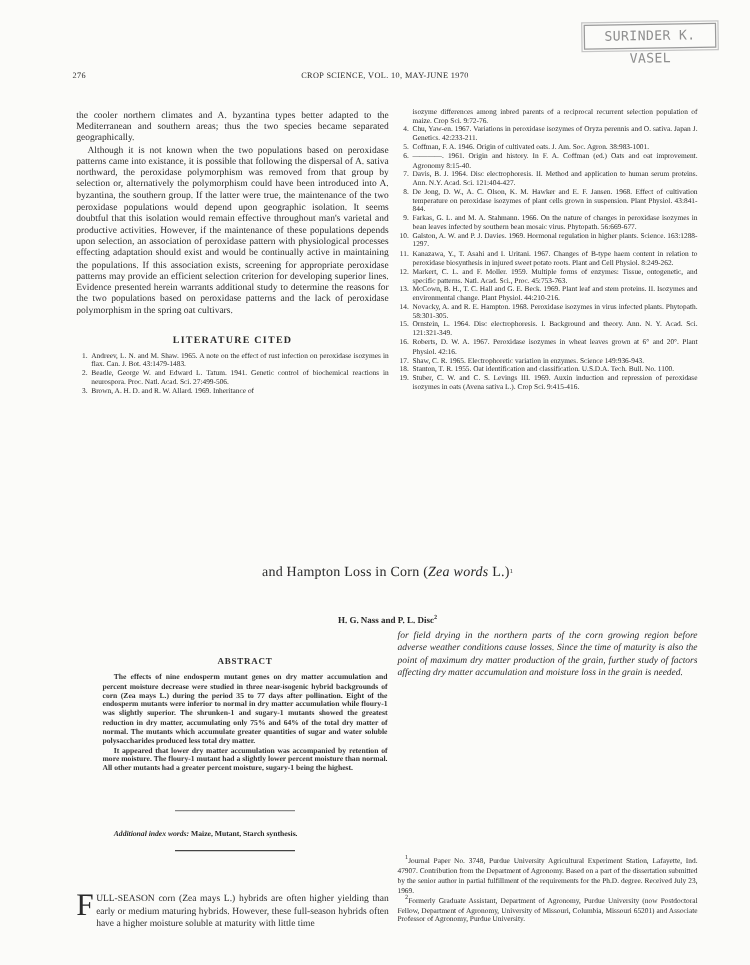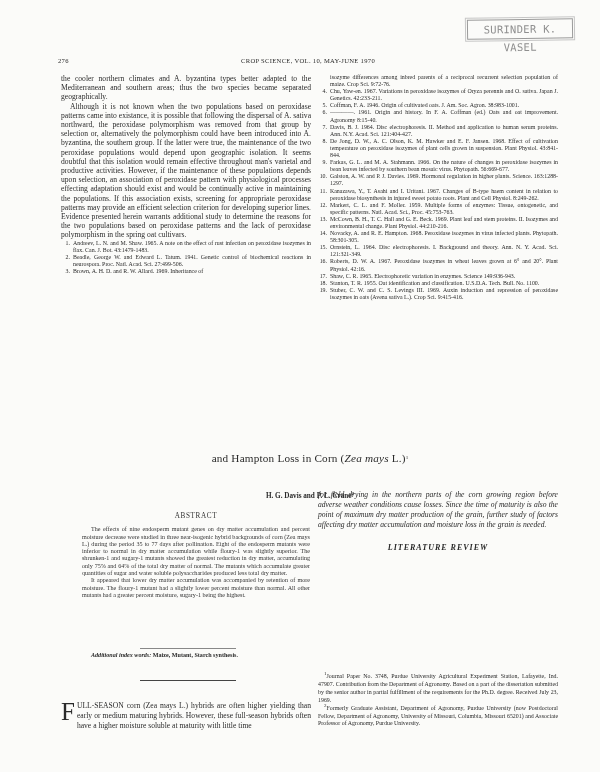--- a/index.html
+++ b/index.html
@@ -5,33 +5,33 @@
   html, body { margin:0; padding:0; }
   body { width:600px; height:772px; background:#fbfbf9; position:relative; overflow:hidden;
     font-family:"Liberation Serif", serif; color:#2a2a2a; }
   .stamp { position:absolute; left:467px; top:19px; width:104px; height:18px;
     border:1px solid #9a9a9a; outline:1px solid #c6c6c6; outline-offset:1px;
     font-family:"DejaVu Sans Mono", monospace; font-size:10.5px; color:#8f8f8f;
     text-align:center; line-height:18px; letter-spacing:0.3px; transform:rotate(-0.8deg); }
   .runhead { position:absolute; top:57px; left:58px; width:490px; font-size:6.6px; letter-spacing:0.3px; }
   .runhead .pg { position:absolute; left:0; }
   .runhead .jn { position:absolute; left:145px; width:210px; text-align:center; }
-  .col { position:absolute; font-size:7.2px; line-height:9.1px; text-align:justify; }
+  .col { position:absolute; font-size:7.2px; line-height:9.1px; text-align:justify;margin-top:13px; }
   .col p { margin:0; text-indent:9px; }
   .col p.noind { text-indent:0; }
   #left-top { left:61px; top:74px; width:250px; font-size:7.6px; line-height:9.2px; }
   #right-top { left:318px; top:74px; width:240px; font-size:5.9px; line-height:7.1px; }
   .h-section { text-align:center; font-weight:bold; letter-spacing:1px; font-size:8px; margin:14px 0 6px 0; }
   .refs { margin:0; padding:0; list-style:none; font-size:5.9px; line-height:7.1px; }
   .refs li { position:relative; padding-left:12px; text-align:justify; }
   .refs li .num { position:absolute; left:0; width:9px; text-align:right; }
   .article-title { position:absolute; left:110px; top:448px; width:400px; text-align:center;
     font-size:11.2px; line-height:21px; letter-spacing:0.2px; }
   .authors { position:absolute; left:110px; top:492px; width:400px; text-align:center; font-size:7.2px; font-weight:bold; }
-  #abstract { left:82px; top:513px; width:228px; font-size:6.1px; line-height:7.3px; font-weight:normal; color:#333; }
+  #abstract { left:82px; top:513px; width:228px; font-size:6.1px; line-height:7.3px; font-weight:bold; color:#333; }
   #abstract .h { text-align:center; font-size:7.2px; letter-spacing:0.6px; margin-bottom:6px; }
   #abstract p { text-indent:9px; }
   .rule { position:absolute; height:1px; background:#444; }
   #intro { left:61px; top:701px; width:250px; font-size:7.6px; line-height:10px; }
   .dropcap { float:left; font-size:25px; line-height:20px; margin:1px 2px 0 0; }
   #right-bottom { left:318px; top:490px; width:240px; font-size:7.6px; line-height:10px;font-style:italic; }
   #right-bottom .h-section { margin:13px 0 6px 0; }
   #footnotes { left:318px; top:673px; width:240px; font-size:5.9px; line-height:7.9px; }
   #footnotes p { text-indent:6px; margin:0; }
   sup { font-size:5px; vertical-align:3px; line-height:0; }
@@ -43,20 +43,21 @@
 <div class="stamp">SURINDER K. VASEL</div>
 
 <div class="runhead">
   <span class="pg">276</span>
   <span class="jn">CROP SCIENCE, VOL. 10, MAY-JUNE 1970</span>
 </div>
 
 <div class="col" id="left-top">
   <p class="noind">the cooler northern climates and A. byzantina types better adapted to the Mediterranean and southern areas; thus the two species became separated geographically.</p>
   <p>Although it is not known when the two populations based on peroxidase patterns came into existance, it is possible that following the dispersal of A. sativa northward, the peroxidase polymorphism was removed from that group by selection or, alternatively the polymorphism could have been introduced into A. byzantina, the southern group. If the latter were true, the maintenance of the two peroxidase populations would depend upon geographic isolation. It seems doubtful that this isolation would remain effective throughout man's varietal and productive activities. However, if the maintenance of these populations depends upon selection, an association of peroxidase pattern with physiological processes effecting adaptation should exist and would be continually active in maintaining the populations. If this association exists, screening for appropriate peroxidase patterns may provide an efficient selection criterion for developing superior lines. Evidence presented herein warrants additional study to determine the reasons for the two populations based on peroxidase patterns and the lack of peroxidase polymorphism in the spring oat cultivars.</p>
+  <div class="h-section">LITERATURE CITED</div>
   <ul class="refs">
     <li><span class="num">1.</span><span>Andreev, L. N. and M. Shaw. 1965. A note on the effect of rust infection on peroxidase isozymes in flax. Can. J. Bot. 43:1479-1483.</span></li>
     <li><span class="num">2.</span><span>Beadle, George W. and Edward L. Tatum. 1941. Genetic control of biochemical reactions in neurospora. Proc. Natl. Acad. Sci. 27:499-506.</span></li>
     <li><span class="num">3.</span><span>Brown, A. H. D. and R. W. Allard. 1969. Inheritance of</span></li>
   </ul>
 </div>
 
 <div class="col" id="right-top">
   <ul class="refs" id="refs-right">
     <li><span>isozyme differences among inbred parents of a reciprocal recurrent selection population of maize. Crop Sci. 9:72-76.</span></li>
@@ -73,41 +74,40 @@
       <li><span class="num">14.</span><span>Novacky, A. and R. E. Hampton. 1968. Peroxidase isozymes in virus infected plants. Phytopath. 58:301-305.</span></li>
       <li><span class="num">15.</span><span>Ornstein, L. 1964. Disc electrophoresis. I. Background and theory. Ann. N. Y. Acad. Sci. 121:321-349.</span></li>
       <li><span class="num">16.</span><span>Roberts, D. W. A. 1967. Peroxidase isozymes in wheat leaves grown at 6° and 20°. Plant Physiol. 42:16.</span></li>
       <li><span class="num">17.</span><span>Shaw, C. R. 1965. Electrophoretic variation in enzymes. Science 149:936-943.</span></li>
       <li><span class="num">18.</span><span>Stanton, T. R. 1955. Oat identification and classification. U.S.D.A. Tech. Bull. No. 1100.</span></li>
       <li><span class="num">19.</span><span>Stuber, C. W. and C. S. Levings III. 1969. Auxin induction and repression of peroxidase isozymes in oats (Avena sativa L.). Crop Sci. 9:415-416.</span></li>
     </ul>
 </div>
 
 <div class="article-title">
-  <div><span>and Hampton Loss in Corn (</span><i>Zea mays</i><span> L.)</span><sup>1</sup></div>
+  <div><span>and Hampton Loss in Corn (</span><i>Zea words</i><span> L.)</span><sup>1</sup></div>
 </div>
-<div class="authors"><span>H. G. Davis and P. L. Crane</span><sup>2</sup></div>
+<div class="authors"><span>H. G. Nass and P. L. Disc</span><sup>2</sup></div>
 
 <div class="col" id="abstract">
   <div class="h">ABSTRACT</div>
   <p>The effects of nine endosperm mutant genes on dry matter accumulation and percent moisture decrease were studied in three near-isogenic hybrid backgrounds of corn (Zea mays L.) during the period 35 to 77 days after pollination. Eight of the endosperm mutants were inferior to normal in dry matter accumulation while floury-1 was slightly superior. The shrunken-1 and sugary-1 mutants showed the greatest reduction in dry matter, accumulating only 75% and 64% of the total dry matter of normal. The mutants which accumulate greater quantities of sugar and water soluble polysaccharides produced less total dry matter.</p>
   <p>It appeared that lower dry matter accumulation was accompanied by retention of more moisture. The floury-1 mutant had a slightly lower percent moisture than normal. All other mutants had a greater percent moisture, sugary-1 being the highest.</p>
 </div>
 <div class="rule" style="left:140px; top:648px; width:96px; background:#888;"></div>
 <div class="col" style="left:82px; top:652px; width:228px; font-size:6.1px; line-height:7.6px; font-weight:bold;">
   <p><i>Additional index words:</i> <span>Maize, Mutant, Starch synthesis.</span></p>
 </div>
 <div class="rule" style="left:140px; top:680px; width:96px;"></div>
 
 <div class="col" id="intro">
   <span class="dropcap">F</span>
   <span>ULL-SEASON corn (Zea mays L.) hybrids are often higher yielding than early or medium maturing hybrids. However, these full-season hybrids often have a higher moisture soluble at maturity with little time</span>
 </div>
 
 <div class="col" id="right-bottom">
   <p class="noind">for field drying in the northern parts of the corn growing region before adverse weather conditions cause losses. Since the time of maturity is also the point of maximum dry matter production of the grain, further study of factors affecting dry matter accumulation and moisture loss in the grain is needed.</p>
-  <div class="h-section">LITERATURE REVIEW</div>
 </div>
 
 <div class="col" id="footnotes">
   <p><sup>1</sup><span>Journal Paper No. 3748, Purdue University Agricultural Experiment Station, Lafayette, Ind. 47907. Contribution from the Department of Agronomy. Based on a part of the dissertation submitted by the senior author in partial fulfillment of the requirements for the Ph.D. degree. Received July 23, 1969.</span></p>
   <p><sup>2</sup><span>Formerly Graduate Assistant, Department of Agronomy, Purdue University (now Postdoctoral Fellow, Department of Agronomy, University of Missouri, Columbia, Missouri 65201) and Associate Professor of Agronomy, Purdue University.</span></p>
 </div>
 
 </body></html>

